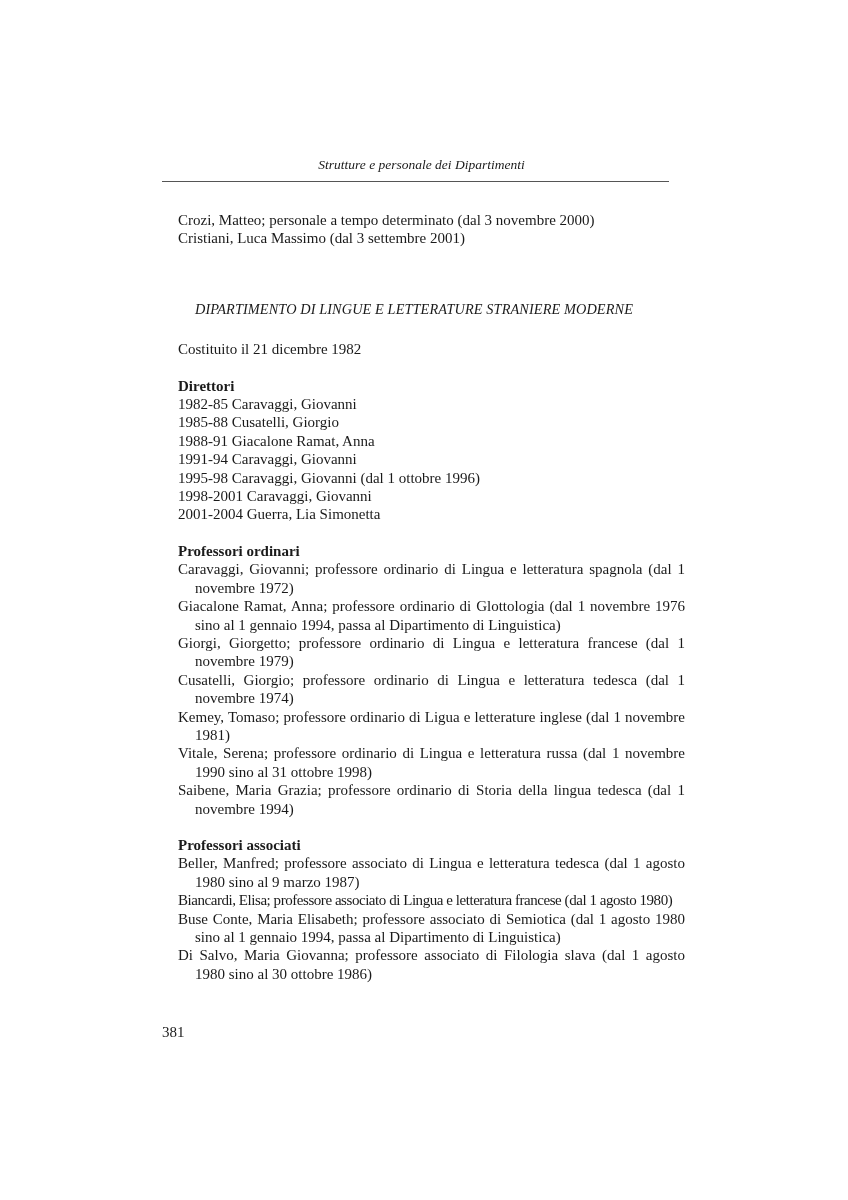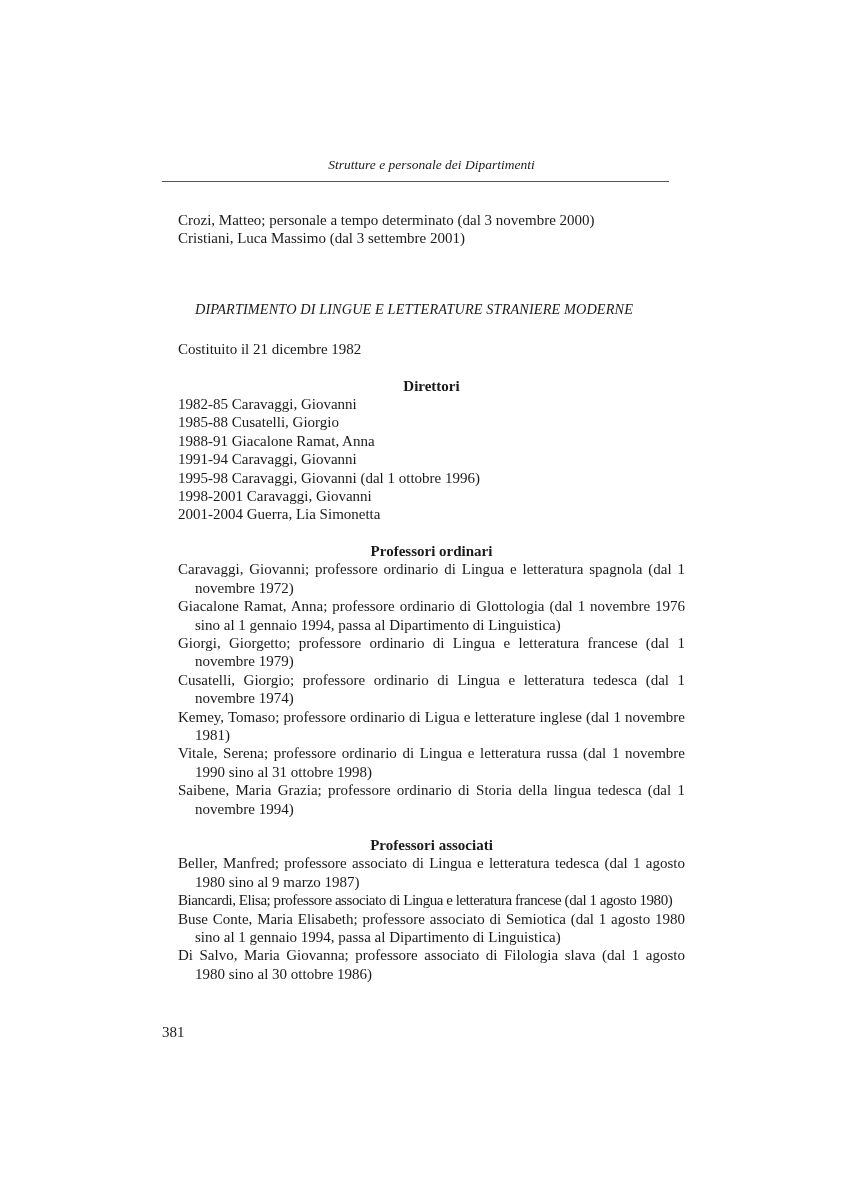--- a/index.html
+++ b/index.html
@@ -1,26 +1,26 @@
 <!DOCTYPE html>
 <html><head>
   <meta charset="utf-8">
   <style>
     html, body { margin: 0; padding: 0; background: #ffffff; }
     body { width: 848px; height: 1200px; position: relative; overflow: hidden;
            font-family: "Liberation Serif", "DejaVu Serif", serif; color: #1a1a1a; }
     .page { position: absolute; left: 162px; top: 0; width: 507px; }
-    .running-head { position: absolute; top: 157px; left: 16px; width: 507px; text-align: center;
+    .running-head { position: absolute; top: 157px; left: 6px; width: 507px; text-align: center;
                     font-style: italic; font-size: 13.5px; }
     .rule { position: absolute; top: 181px; left: 0; width: 507px; height: 0; border-top: 1px solid #555; }
     .body-text { position: absolute; top: 211px; left: 16px; width: 507px; font-size: 15px; line-height: 18.4px; }
     .line { white-space: nowrap; }
     .dept-title { font-style: italic; font-size: 14.3px; margin-top: 52px; padding-left: 17px; letter-spacing: 0.1px; white-space: nowrap; }
     .founded { margin-top: 22px; }
-    .section-head { font-weight: bold; margin-top: 18px; text-align: center; }
+    .section-head { font-weight: bold; margin-top: 18px; }
     .entry { padding-left: 17px; text-indent: -17px; text-align: justify; }
     .entry.tight { letter-spacing: -0.45px; white-space: nowrap; }
     .page-number { position: absolute; top: 1024px; left: 0; width: 507px; font-size: 15px; }
   </style>
 </head>
 <body>
 
 <div class="page">
   <div class="running-head">Strutture e personale dei Dipartimenti</div>
   <div class="rule"></div>

